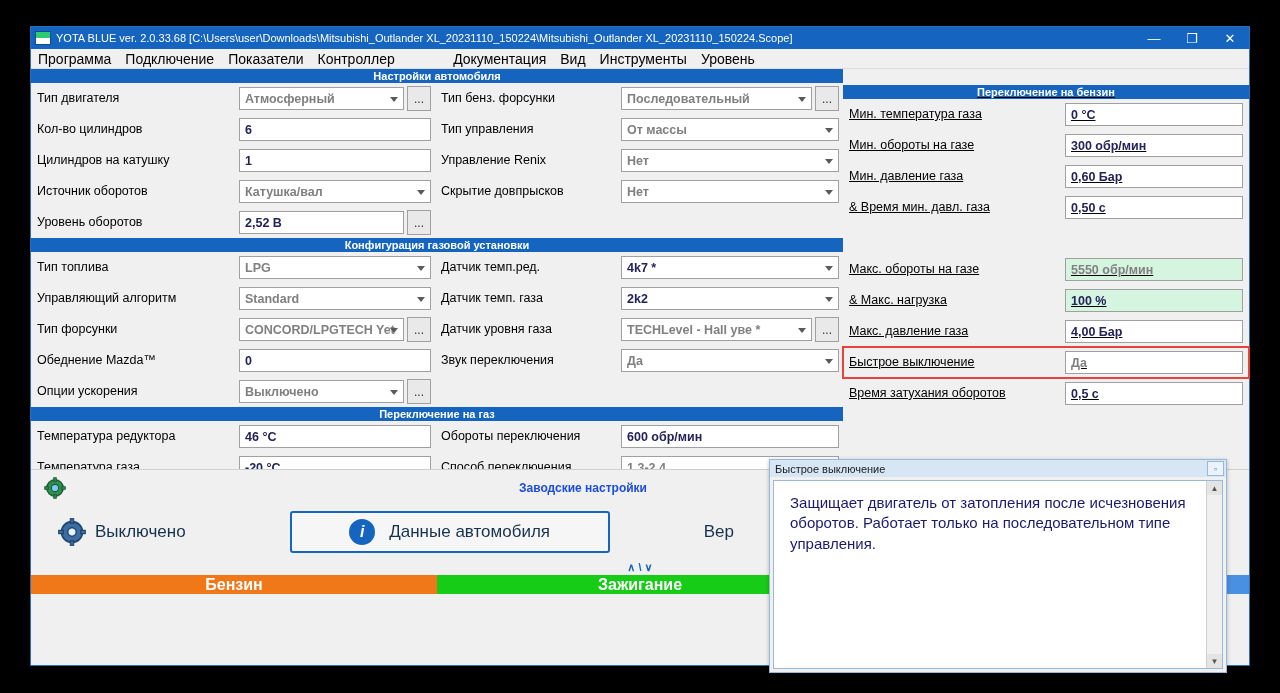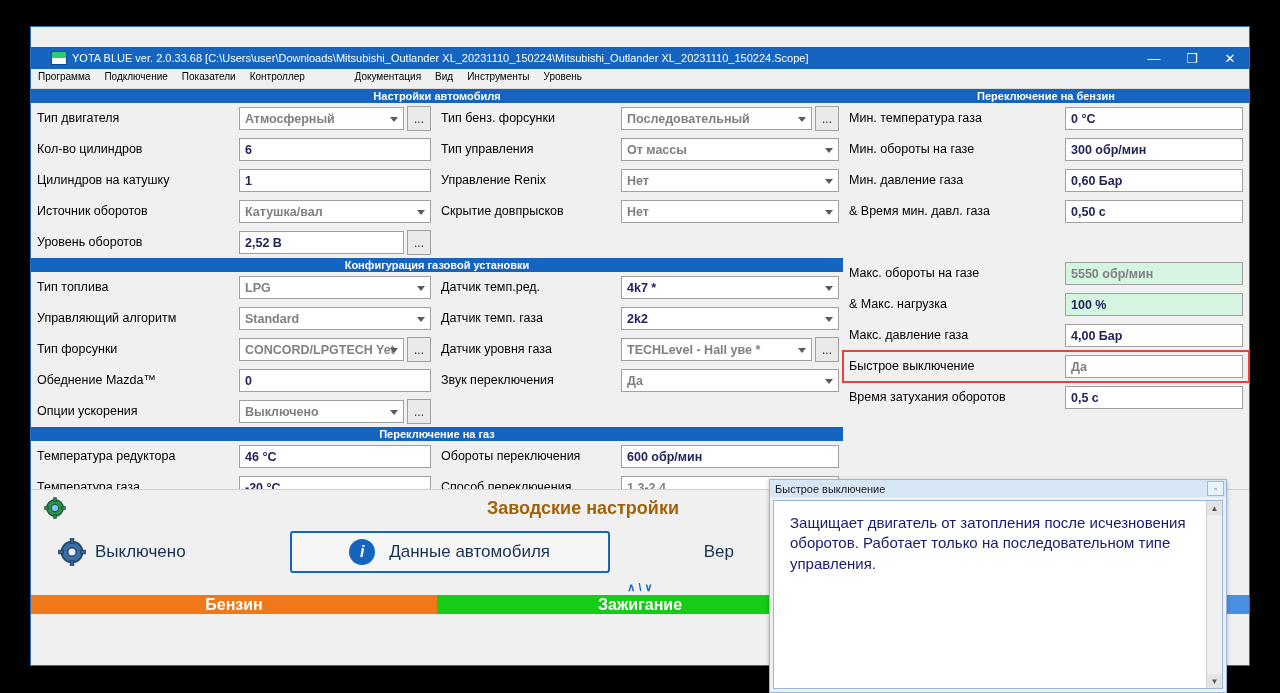--- a/index.html
+++ b/index.html
@@ -26,23 +26,22 @@
     flex-direction: column;
   }
   
   .titlebar {
     height: 22px;
     background: #1565c0;
     color: #ffffff;
     display: flex;
     align-items: center;
     font-size: 11px;
-    padding-left: 20px;
+    padding-left: 4px;
     flex: 0 0 auto;
-    margin-top: 20px;
   }
   .title-icon {
     width: 14px;
     height: 12px;
     background: linear-gradient(#2ecc71 50%, #ffffff 50%);
     border: 1px solid #0d4c94;
     margin-right: 5px;
     flex: 0 0 auto;
   }
   .title-text {
@@ -61,21 +60,21 @@
     justify-content: center;
     color: #fff;
     font-size: 13px;
   }
   
   .menubar {
     height: 19px;
     background: #f0f0f0;
     display: flex;
     align-items: flex-start;
-    font-size: 10px;
+    font-size: 14px;
     color: #000;
     border-bottom: 1px solid #dcdcdc;
     flex: 0 0 auto;
   }
   .menubar .mi {
     padding: 2px 7px;
     white-space: nowrap;
   }
   .menubar .mi.disabled { color: #9a9a9a; margin-top: 32px; }
   
@@ -84,22 +83,23 @@
     flex: 1 1 auto;
     background: #f0f0f0;
   }
   .col-left {
     position: absolute;
     left: 0; top: 0;
     width: 812px;
   }
   .col-right {
     position: absolute;
-    left: 812px; top: 0;
+    left: 812px; top: 16px;
     width: 406px;
+    text-decoration: underline;
   }
   .section-head {
     background: #1565c0;
     color: #fff;
     font-size: 11px;
     font-weight: bold;
     text-align: center;
     height: 14px;
     line-height: 14px;
   }
@@ -191,23 +191,23 @@
     align-items: center;
   }
   .gear-small {
     width: 24px; height: 24px;
     margin-left: 12px;
     display: flex; align-items: center; justify-content: center;
   }
   .factory-text {
     flex: 1 1 auto;
     text-align: center;
-    font-size: 18px;
+    font-size: 12px;
     font-weight: bold;
-    color: #a16207;
+    color: #1d4ed8;
     margin-right: 150px;
   }
   .bigbuttons {
     position: absolute;
     left: 0;
     top: 436px;
     width: 1218px;
     height: 54px;
     display: flex;
     align-items: center;

